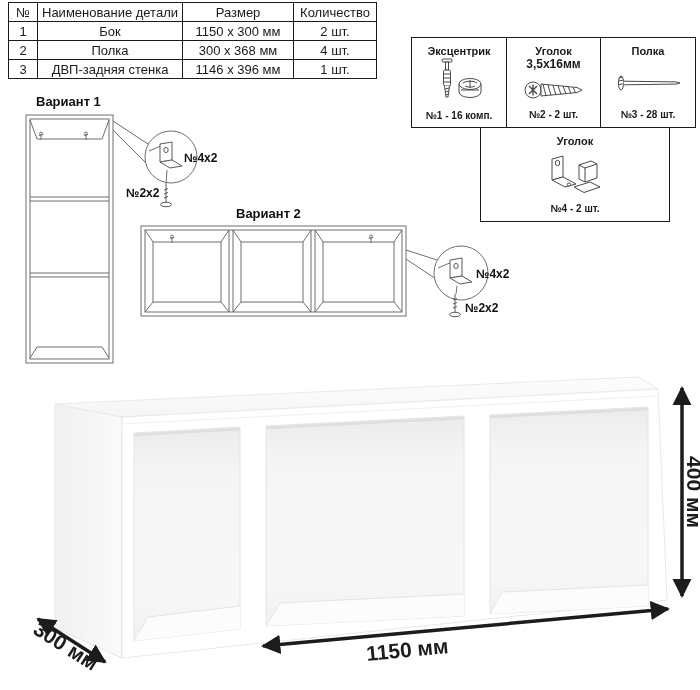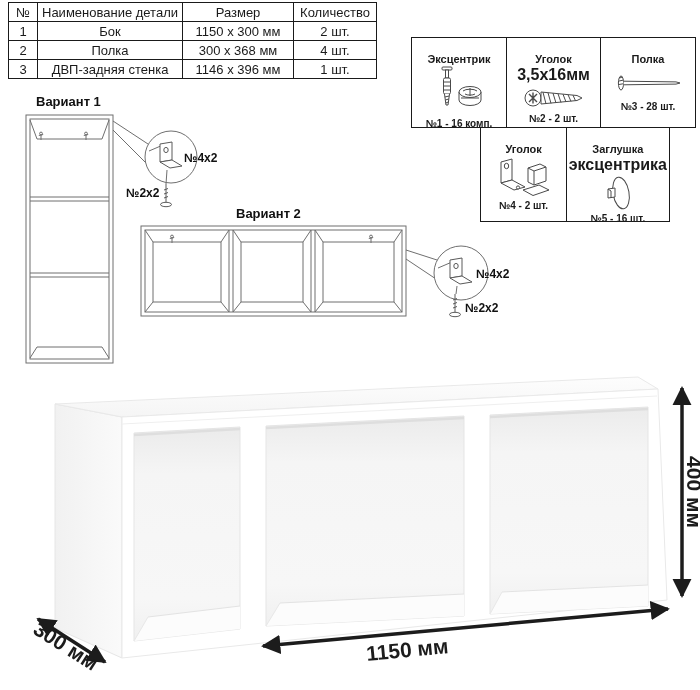--- a/index.html
+++ b/index.html
@@ -14,25 +14,25 @@
     white-space:nowrap;text-align:center;overflow:hidden;
   }
   .parts-table td.name{text-align:center;}
   
   .hw-row{position:absolute;display:flex;}
   .hw-row1{left:411px;top:37px;width:285px;height:91px;}
   .hw-row2{left:480px;top:127px;width:190px;height:95px;}
   .hw-cell{
     flex:1;border:1.5px solid #1a1a1a;margin-left:-1.5px;background:#fff;
     display:flex;flex-direction:column;align-items:center;justify-content:space-between;
-    padding:15px 2px;box-sizing:border-box;
+    padding:7px 2px;box-sizing:border-box;
   }
   .hw-cell:first-child{margin-left:0;}
   .hw-title{font-weight:bold;font-size:11px;line-height:1.15;text-align:center;}
-  .hw-sub{font-weight:bold;font-size:16px;line-height:1.1;text-align:center;}
+  .hw-sub{font-weight:bold;font-size:12px;line-height:1.1;text-align:center;}
   .hw-count{font-weight:bold;font-size:10px;white-space:nowrap;}
   .hw-icon{flex:1;display:flex;align-items:center;justify-content:center;}
   
   .svg-abs{position:absolute;left:0;}
   .vt{font:bold 13px "Liberation Sans",sans-serif;fill:#111;}
   .cl{font:bold 12px "Liberation Sans",sans-serif;fill:#111;}
   .dim{font:bold 21px "Liberation Sans",sans-serif;fill:#1c1c1c;}
   .ln{stroke:#6f6f6f;stroke-width:1;fill:none;}
 </style>
 </head>
@@ -141,34 +141,20 @@
           <ellipse cx="11.5" cy="10" rx="2.2" ry="2.7"></ellipse>
           <path d="M6,27 L17,24 L30,31 L19,34 Z"></path>
           <circle cx="23" cy="31.5" r="1.6"></circle>
           <path d="M33,12 L45,8 L51,11 L51,25 L39,29 L33,26 Z"></path>
           <path d="M33,12 L39,15 L39,29 M39,15 L51,11" fill="none"></path>
           <path d="M28,34 L44,29 L54,34 L38,39.5 Z"></path>
         </svg>
       </div>
       <div class="hw-count">№4 - 2 шт.</div>
     </div>
-    <div class="hw-cell">
-      <div>
-        <div class="hw-title">Заглушка</div>
-        <div class="hw-sub">эксцентрика</div>
-      </div>
-      <div class="hw-icon">
-        <svg width="36" height="40" viewBox="0 0 36 40" stroke="#4a4a4a" fill="#fff" stroke-width="1">
-          <ellipse cx="21" cy="20" rx="8" ry="16" transform="rotate(-10 21 20)"></ellipse>
-          <path d="M8,16 L15,15 L15,24 L8,25 Z"></path>
-          <path d="M8,16 L11,18 L11,25" fill="none"></path>
-        </svg>
-      </div>
-      <div class="hw-count">№5 - 16 шт.</div>
-    </div>
   </div>
 
   <svg class="svg-abs" style="top:88px" width="540" height="294" viewBox="0 0 540 294">
     <defs>
       <g id="cbracket" stroke="#5a5a5a" fill="#fff" stroke-width="1">
         <path d="M0,2 L12,0 L12,18 L0,20 Z"></path>
         <path d="M0,20 L12,18 L22,24 L10,26 Z"></path>
         <ellipse cx="6" cy="8" rx="2.2" ry="2.6"></ellipse>
       </g>
       <g id="mini-bracket" stroke="#6f6f6f" fill="none" stroke-width="1">

